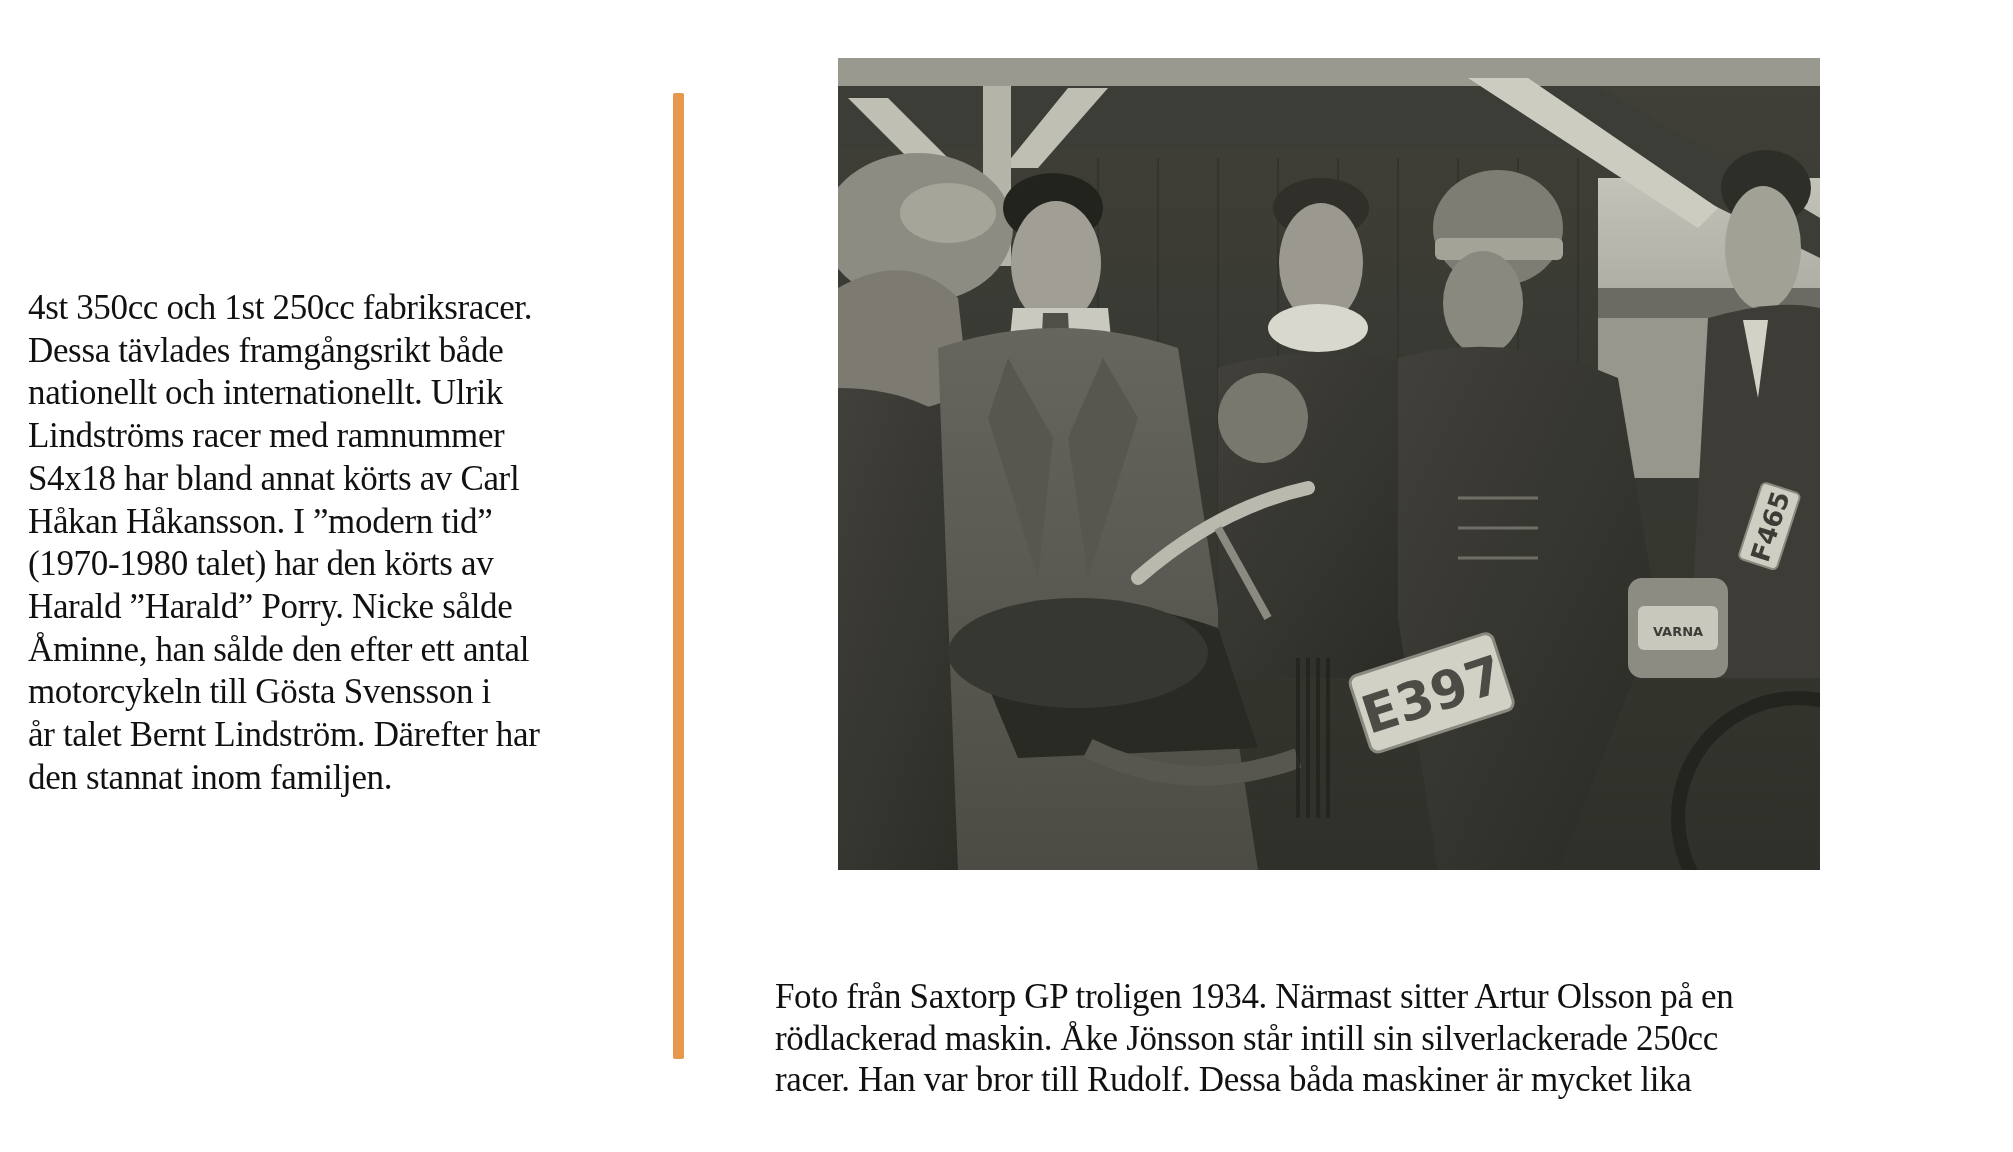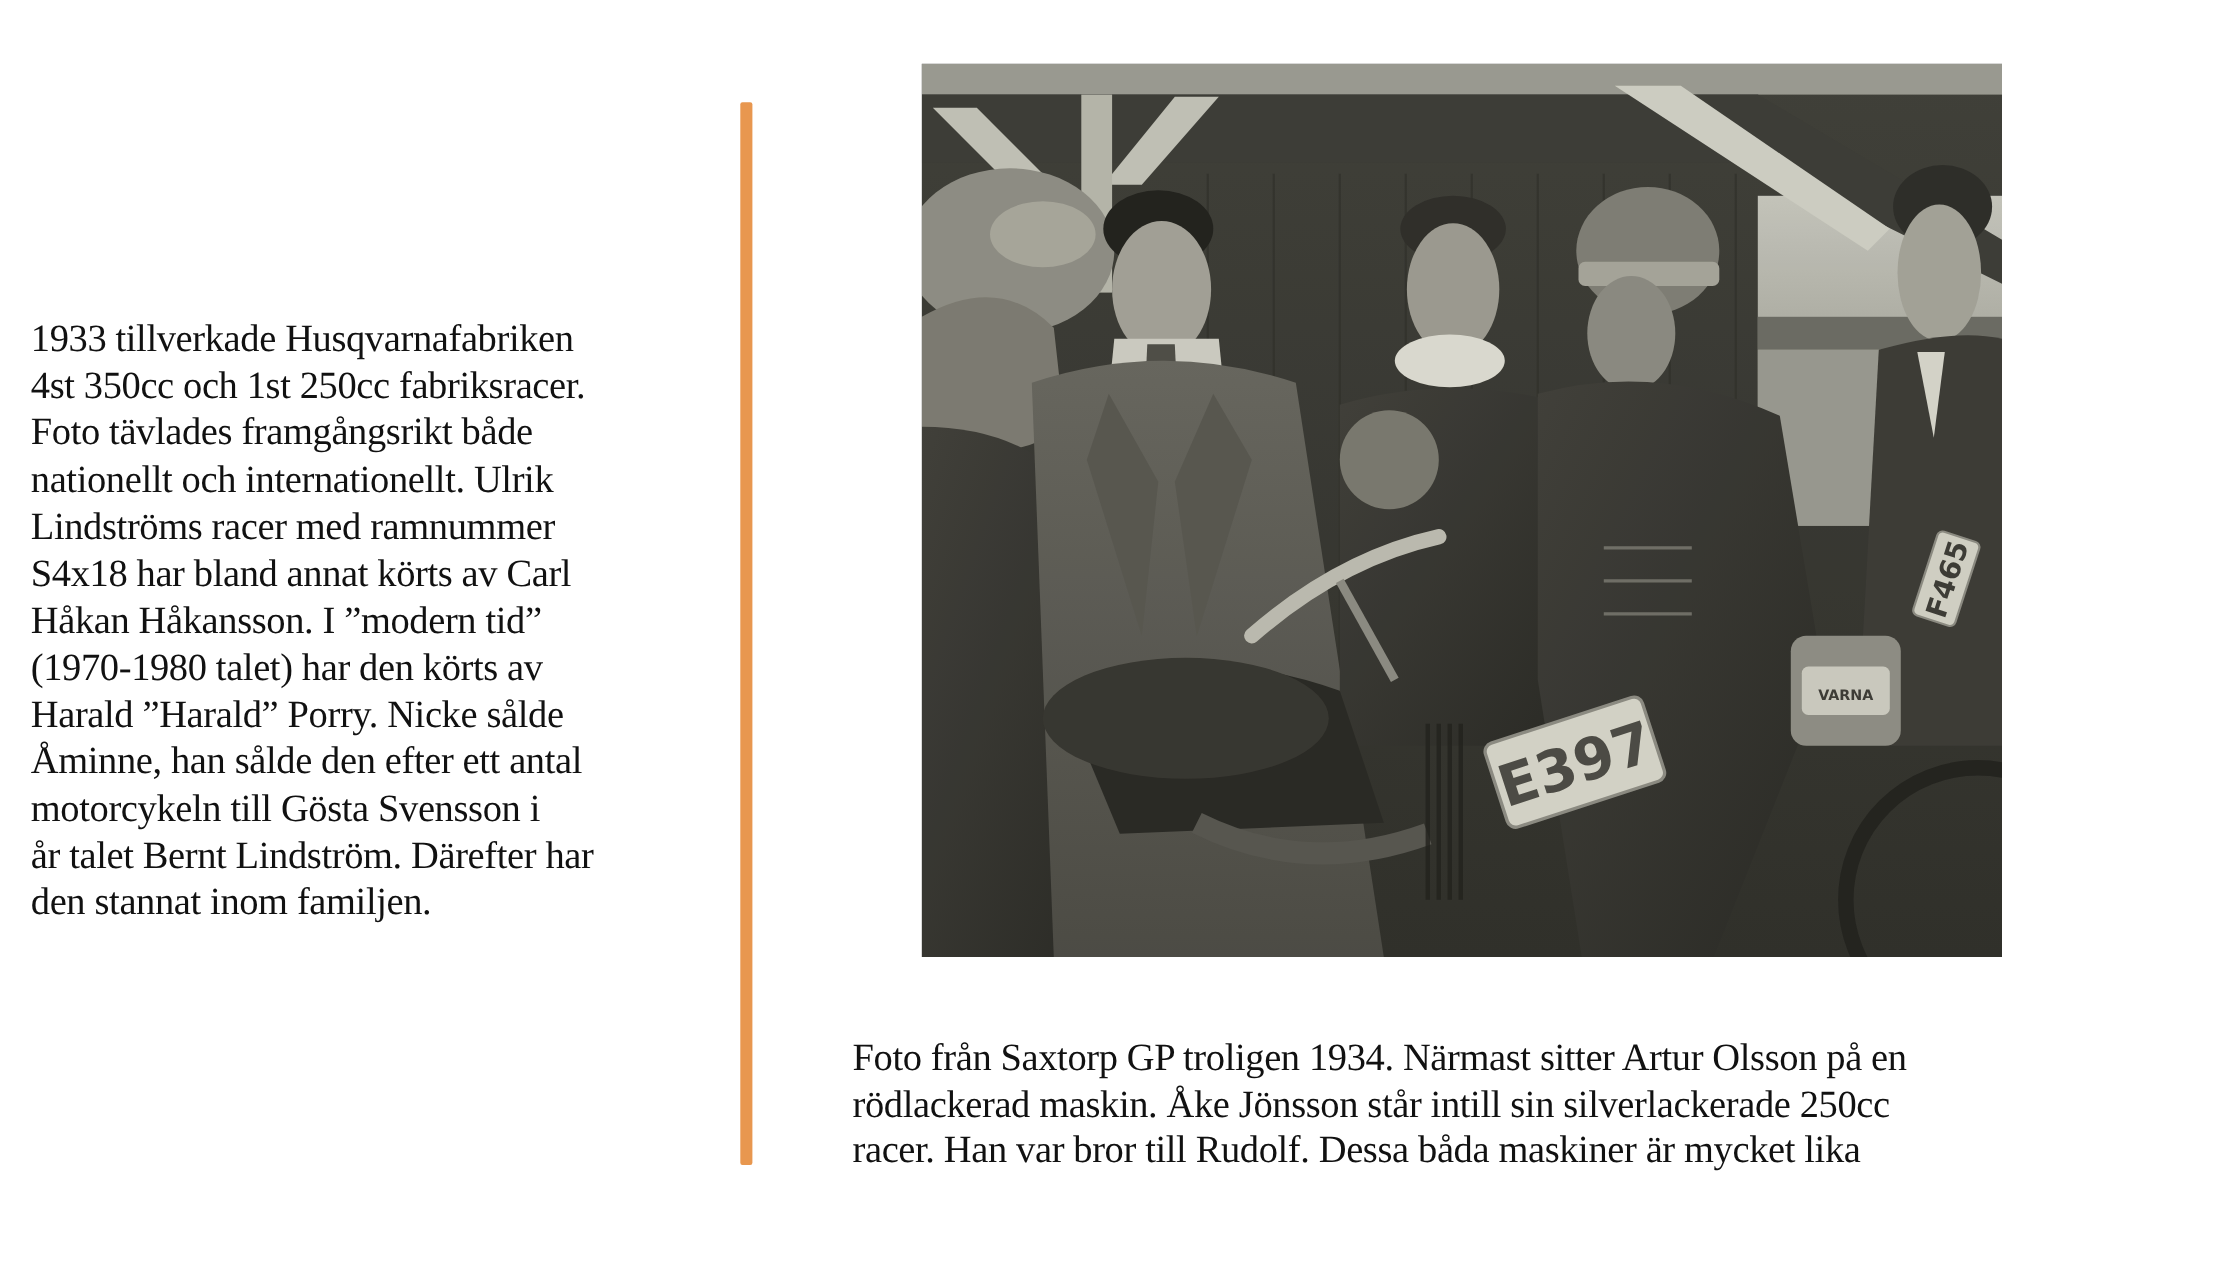--- a/index.html
+++ b/index.html
@@ -43,35 +43,34 @@
     top: 58px;
     width: 982px;
     height: 812px;
     overflow: hidden;
     background: #4a4a45;
   }
   .photo svg { display: block; }
   .caption {
     position: absolute;
     left: 775px;
-    top: 941px;
+    top: 976px;
     width: 1120px;
     font-size: 35px;
     line-height: 41.5px;
     letter-spacing: -0.35px;
     margin: 0;
   }
 </style>
 </head>
 <body>
 
 <div class="body-text">
-  <span class="line">1933 tillverkade Husqvarnafabriken</span>
   <span class="line">4st 350cc och 1st 250cc fabriksracer.</span>
-  <span class="line">Foto tävlades framgångsrikt både</span>
+  <span class="line">Dessa tävlades framgångsrikt både</span>
   <span class="line">nationellt och internationellt. Ulrik</span>
   <span class="line">Lindströms racer med ramnummer</span>
   <span class="line">S4x18 har bland annat körts av Carl</span>
   <span class="line">Håkan Håkansson. I ”modern tid”</span>
   <span class="line">(1970-1980 talet) har den körts av</span>
   <span class="line">Harald ”Harald” Porry. Nicke sålde</span>
   <span class="line">Åminne, han sålde den efter ett antal</span>
   <span class="line">motorcykeln till Gösta Svensson i</span>
   <span class="line">år talet Bernt Lindström. Därefter har</span>
   <span class="line">den stannat inom familjen.</span>

